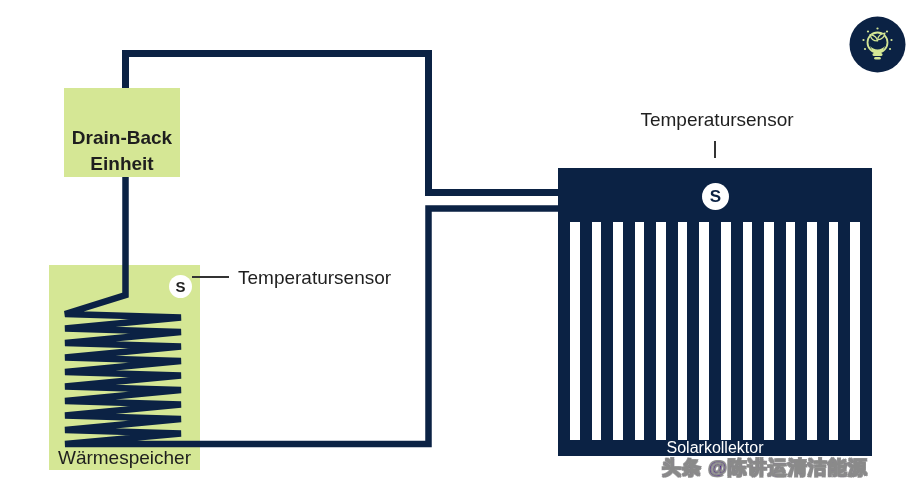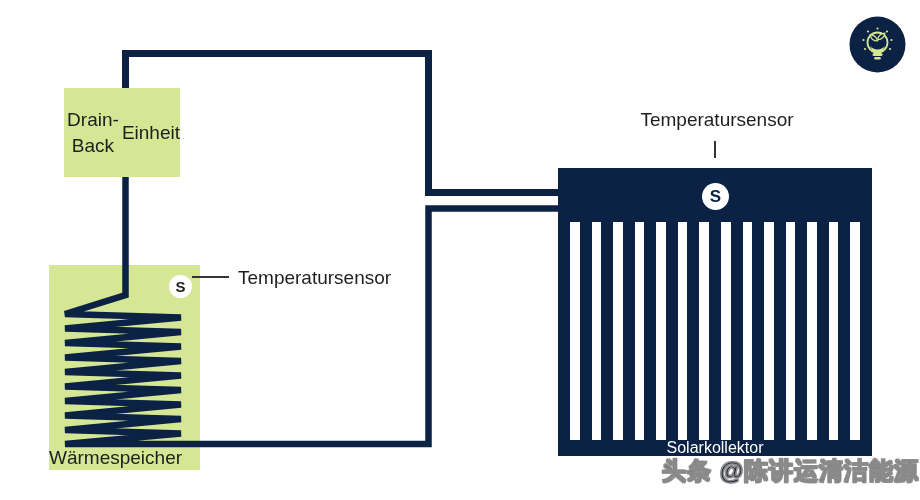--- a/index.html
+++ b/index.html
@@ -16,31 +16,31 @@
     overflow:hidden;
     font-family:"Liberation Sans","DejaVu Sans",sans-serif;
     color:var(--ink);
   }
   .abs{position:absolute;}
 
   
   .green-box{background:var(--green);}
   #drain-back-box{
     left:64px;top:88px;width:116px;height:89px;
-    display:flex;flex-direction:row;align-items:center;justify-content:flex-start;
-    font-size:19px;line-height:26px;font-weight:400;text-align:center;
+    display:flex;flex-direction:column;align-items:center;justify-content:flex-end;
+    font-size:19px;line-height:26px;font-weight:700;text-align:center;
     z-index:2;
   }
   #storage-box{
     left:49px;top:265px;width:151px;height:205px;
     z-index:1;
   }
   #storage-label{
     position:absolute;left:0;right:0;bottom:1px;
-    font-size:19px;font-weight:500;margin-top:47px;
+    text-align:center;font-size:19px;font-weight:500;margin-top:47px;
   }
 
   
   #pipes{left:0;top:0;z-index:3;pointer-events:none;}
 
   
   .navy{background:var(--navy);}
   #collector-header{left:558px;top:168px;width:314px;height:54px;z-index:2;}
   #collector-fins{
     left:558px;top:222px;width:314px;height:218px;z-index:2;
@@ -70,22 +70,22 @@
   #collector-sensor-tick{left:714px;top:141px;width:2px;height:17px;background:#333;z-index:4;}
   #storage-sensor-label{left:238px;top:267px;}
   #storage-sensor-leader{left:192px;top:276px;width:37px;height:2px;background:#333;z-index:4;}
 
   
   #brand-logo{left:849px;top:16px;z-index:5;}
 
   
   #watermark{
     left:662px;top:455px;z-index:6;
-    font-size:24px;font-weight:bold;letter-spacing:1px;white-space:nowrap;
-    color:#0f172a;
+    font-size:19px;font-weight:bold;letter-spacing:1px;white-space:nowrap;
+    color:#4c1d95;
     -webkit-text-stroke:1px #8a8a8a;
     text-shadow:-1px -1px 0 #999,1px -1px 0 #999,-1px 1px 0 #999,1px 1px 0 #999;
   }
 </style>
 </head>
 <body>
 
 <div id="canvas">
 
   <svg id="pipes" class="abs" width="920" height="500" viewBox="0 0 920 500">

